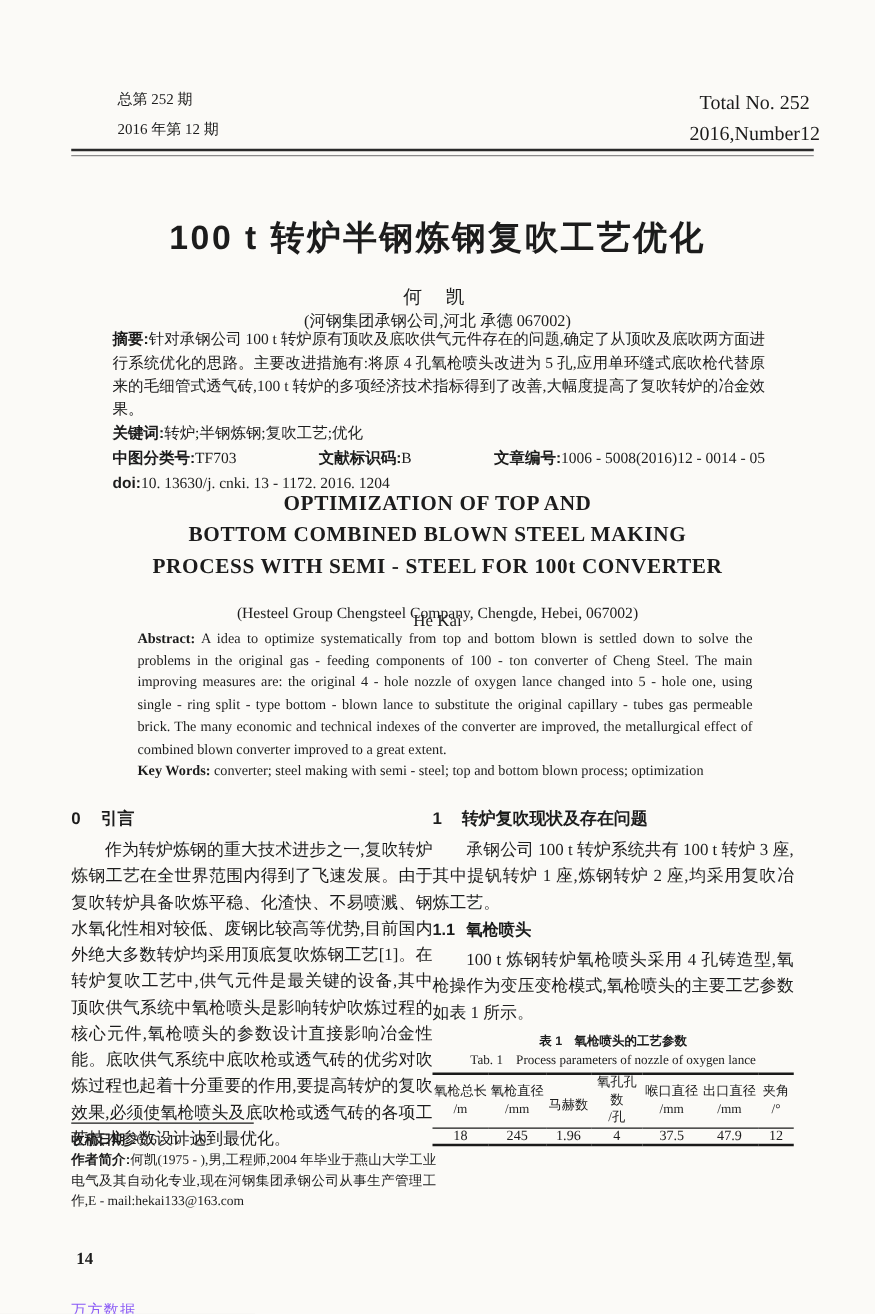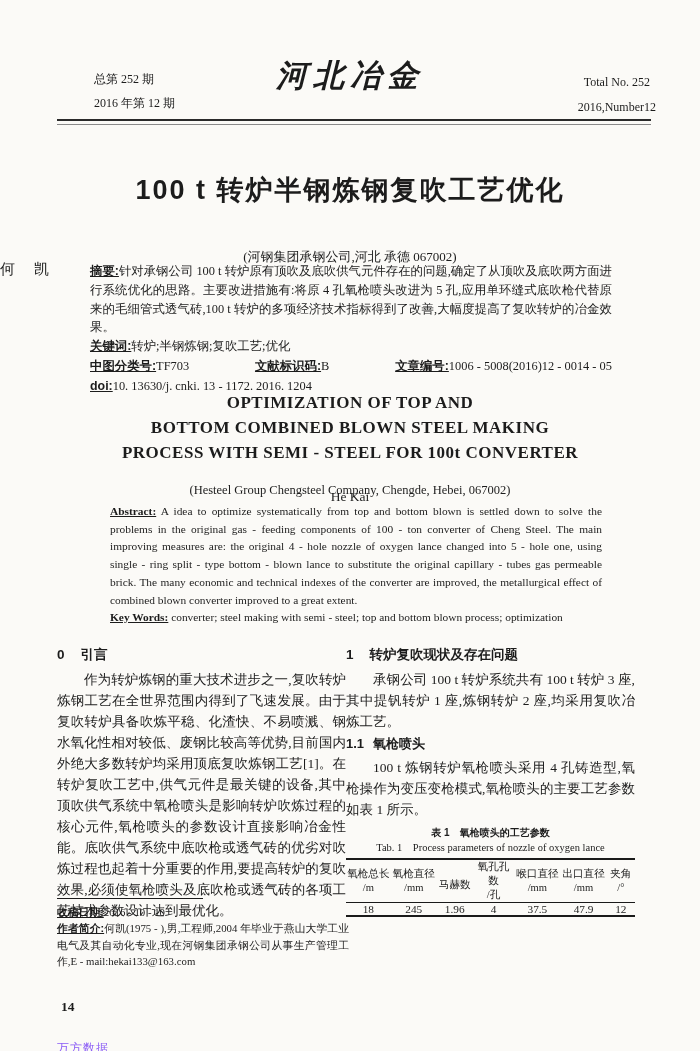--- a/index.html
+++ b/index.html
@@ -13,33 +13,33 @@
     font-family:"Liberation Serif","DejaVu Serif",serif;
     overflow:hidden;
   }
   .sans{font-family:"Liberation Sans","DejaVu Sans",sans-serif;}
 
   
   .hdr-left{position:absolute;top:67px;left:94px;font-size:12px;line-height:24px;white-space:nowrap;}
   .hdr-center{position:absolute;top:60px;left:0;width:700px;text-align:center;}
   .logo-cn{font-size:31px;font-weight:900;font-style:italic;letter-spacing:6px;line-height:32px;}
   .logo-en{font-size:12px;letter-spacing:2.5px;line-height:14px;margin-top:1px;}
-  .hdr-right{position:absolute;top:70px;right:44px;font-size:12px;line-height:25px;text-align:center;white-space:nowrap;}
+  .hdr-right{position:absolute;top:70px;right:44px;font-size:16px;line-height:25px;text-align:center;white-space:nowrap;}
   .hdr-rule{position:absolute;top:119px;left:57px;width:594px;height:3px;
     border-top:2.5px solid #2a2a2a;border-bottom:1px solid #8a8a8a;}
 
   
   .title-cn{position:absolute;top:172px;left:0;width:700px;text-align:center;
     font-size:27px;font-weight:bold;letter-spacing:2px;}
-  .author-cn{position:absolute;top:228px;left:0;width:696px;font-size:15px;letter-spacing:2px;margin-top:32px;}
+  .author-cn{position:absolute;top:228px;left:0;width:696px;text-align:center;font-size:15px;letter-spacing:2px;}
   .affil-cn{position:absolute;top:248px;left:0;width:700px;text-align:center;font-size:13px;}
 
   
   .abs-block{position:absolute;top:262px;left:90px;width:522px;font-size:12.4px;line-height:18.8px;text-align:justify;}
-  .lbl{font-weight:bold;font-family:"Liberation Sans","DejaVu Sans",sans-serif;text-decoration:underline;}
+  .lbl{font-weight:bold;font-family:"Liberation Sans","DejaVu Sans",sans-serif;}
   .abs-block p{margin:0;}
   .clc-line{display:flex;justify-content:space-between;margin-top:1px;gap:20px;}
   .clc-line span{white-space:nowrap;}
   .doi-line{margin-top:1px;}
 
   
   .en-title{position:absolute;top:390px;left:0;width:700px;text-align:center;
     font-weight:bold;font-size:17px;line-height:25px;letter-spacing:.5px;}
   .en-author{position:absolute;top:465px;left:0;width:700px;text-align:center;font-size:13.5px;margin-top:24px;}
   .en-affil{position:absolute;top:483px;left:0;width:700px;text-align:center;font-size:12.5px;}
@@ -79,21 +79,20 @@
 </head>
 <body>
 
 <div class="page">
 
   <div class="hdr-left">
     <div>总第 252 期</div>
     <div>2016 年第 12 期</div>
   </div>
   <div class="hdr-center">
-    <div class="logo-cn">河北冶金</div>
   </div>
   <div class="hdr-right">
     <div>Total No. 252</div>
     <div>2016,Number12</div>
   </div>
   <div class="hdr-rule"></div>
 
   <div class="title-cn sans">100 t 转炉半钢炼钢复吹工艺优化</div>
   <div class="author-cn">何　凯</div>
   <div class="affil-cn">(河钢集团承钢公司,河北 承德 067002)</div>

